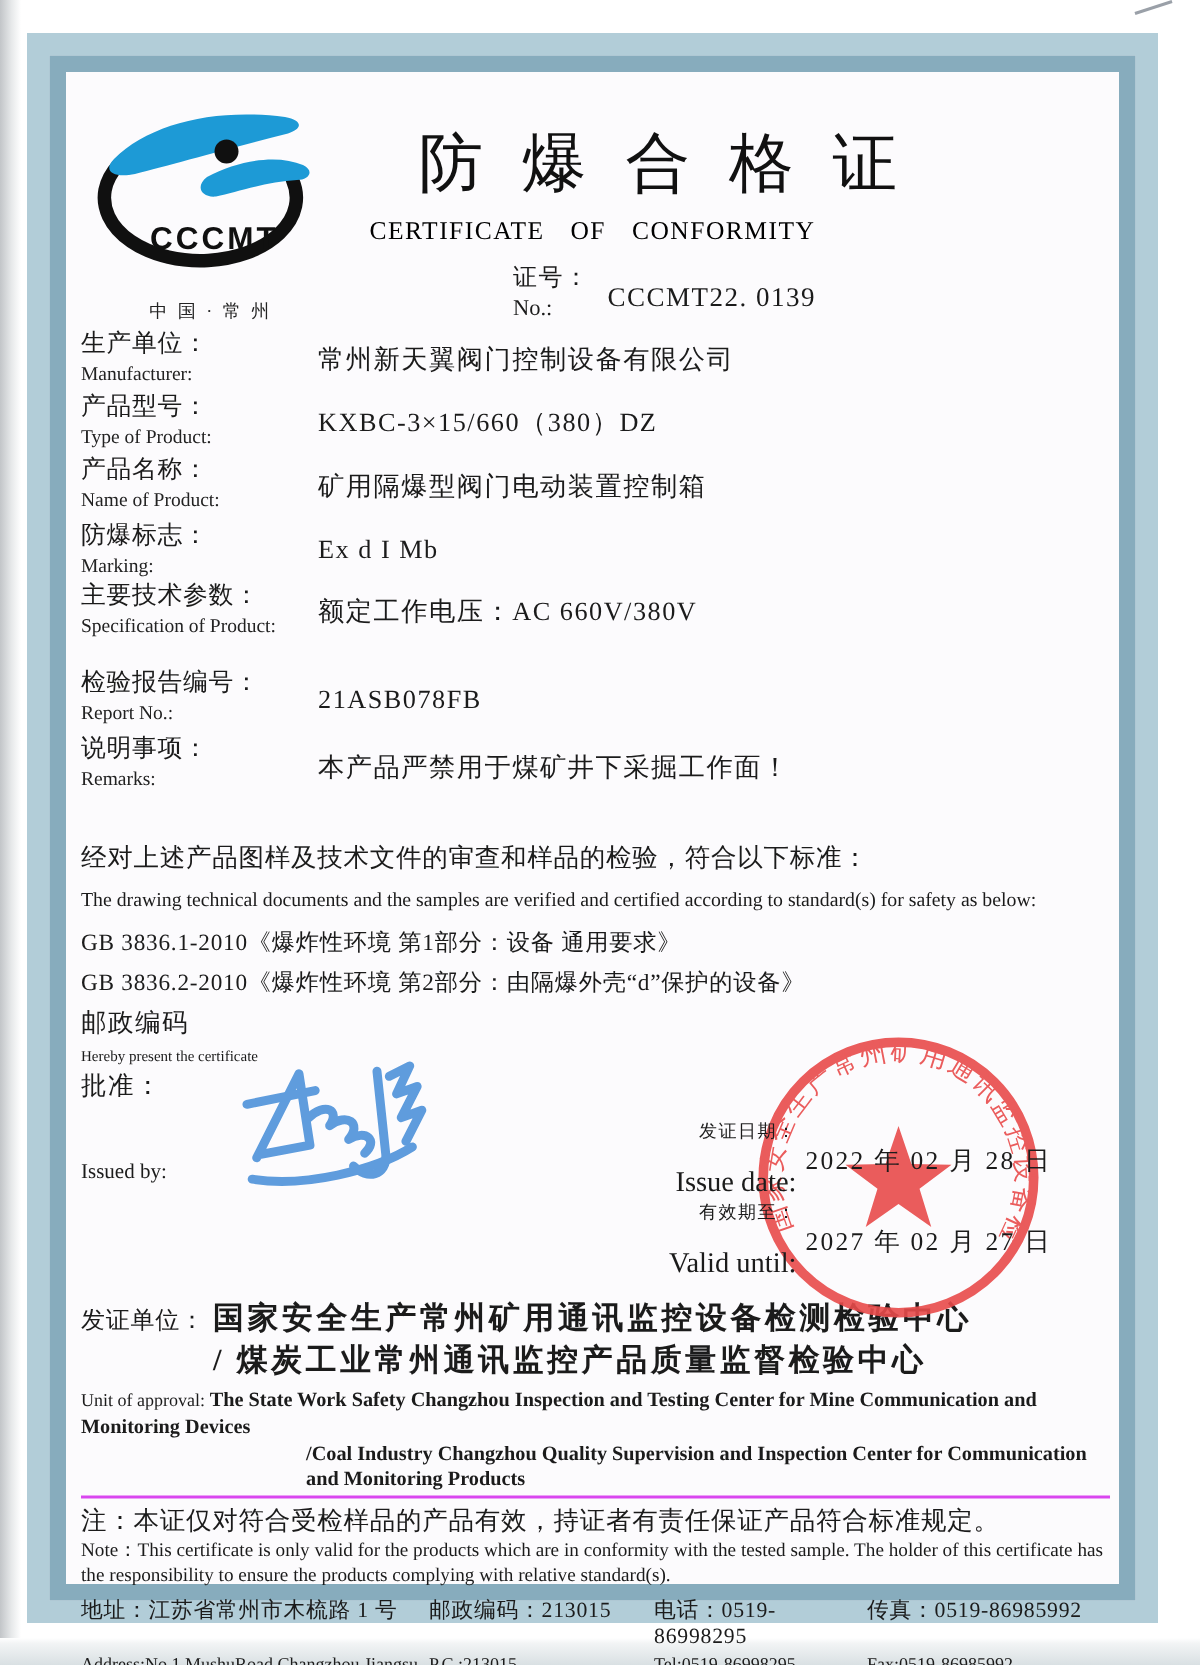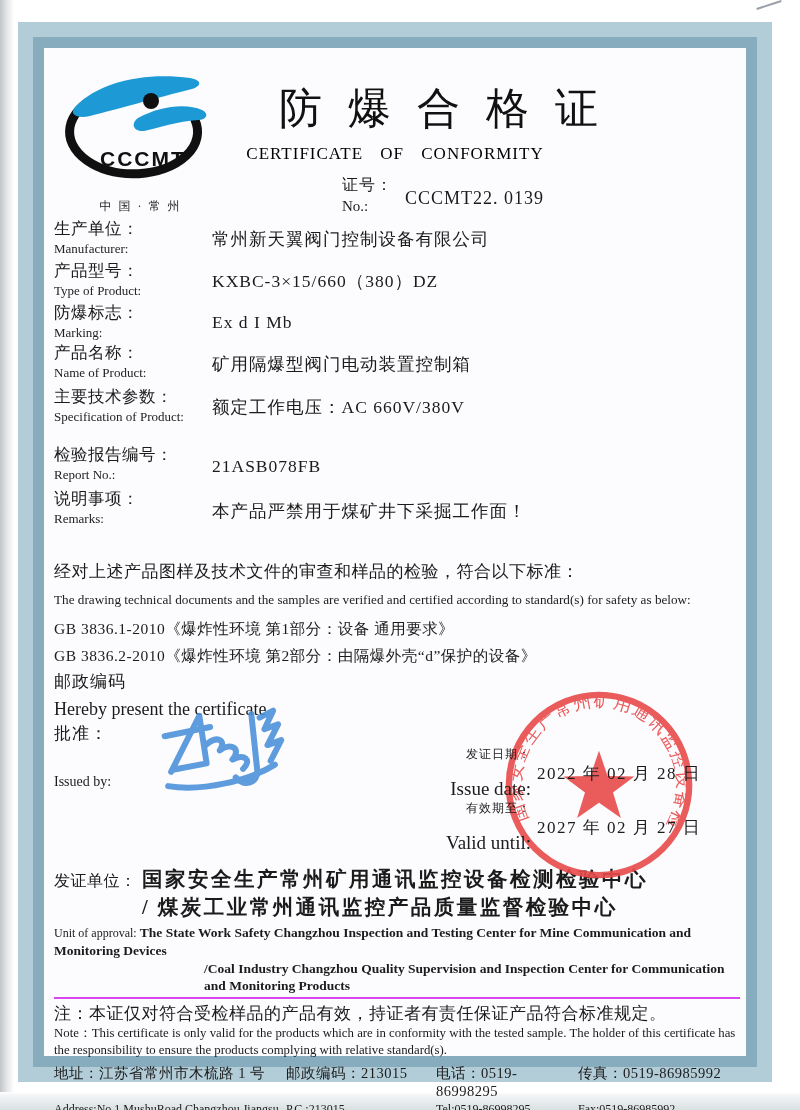--- a/index.html
+++ b/index.html
@@ -38,21 +38,21 @@
   .h42{min-height:42px;} .h44{min-height:44px;} .h40{min-height:40px;} .h46{min-height:46px;}
   .fspacer{height:16px;}
   
   .standards{position:absolute;left:10px;right:4px;top:512px;}
   .std-zh{font-size:17px;letter-spacing:0.5px;margin-bottom:9px;}
   .std-en{font-size:13.2px;margin-bottom:7px;}
   .std-item{font-size:15.5px;letter-spacing:0.5px;line-height:27px;}
   
   .issue{position:absolute;left:10px;right:0;top:622px;height:200px;}
   .present-zh{font-size:17px;letter-spacing:1px;}
-  .present-en{font-size:18px;margin-top:6px;}
+  .present-en{font-size:10px;margin-top:6px;}
   .approve{font-size:17px;letter-spacing:1px;margin-top:2px;}
   .issuedby{position:absolute;left:0;top:104px;font-size:14px;}
   .sig{position:absolute;left:102px;top:36px;transform:rotate(-4deg);z-index:3;}
   .stamp{position:absolute;left:447px;top:17px;z-index:1;opacity:0.9;}
   .dates{position:absolute;left:349px;top:76px;z-index:2;}
   .drow{display:flex;min-height:40px;}
   .dlbl{width:128px;flex:none;text-align:right;}
   .dlbl .zh{font-size:12px;letter-spacing:1px;font-family:Liberation Serif, serif;}
   .dlbl .en{font-size:19px;margin-top:15px;}
   .dval{font-size:17px;letter-spacing:1.5px;display:flex;align-items:center;padding-left:6px;}
@@ -114,33 +114,33 @@
             </div>
           <div class="val">常州新天翼阀门控制设备有限公司</div>
         </div>
         <div class="frow h42">
           <div class="lbl">
               <div class="zh">产品型号：</div>
             <div class="en">Type of Product:</div>
             </div>
           <div class="val">KXBC-3×15/660（380）DZ</div>
         </div>
+        <div class="frow h44">
+          <div class="lbl">
+              <div class="zh">产品名称：</div>
+            <div class="en">Name of Product:</div>
+            </div>
+          <div class="val">矿用隔爆型阀门电动装置控制箱</div>
+        </div>
         <div class="frow h40">
           <div class="lbl">
               <div class="zh">防爆标志：</div>
             <div class="en">Marking:</div>
             </div>
           <div class="val">Ex d I Mb</div>
-        </div>
-        <div class="frow h44">
-          <div class="lbl">
-              <div class="zh">产品名称：</div>
-            <div class="en">Name of Product:</div>
-            </div>
-          <div class="val">矿用隔爆型阀门电动装置控制箱</div>
         </div>
         <div class="frow h42">
           <div class="lbl">
               <div class="zh">主要技术参数：</div>
             <div class="en">Specification of Product:</div>
             </div>
           <div class="val">额定工作电压：AC 660V/380V</div>
         </div>
         <div class="fspacer"></div>
         <div class="frow h44">

